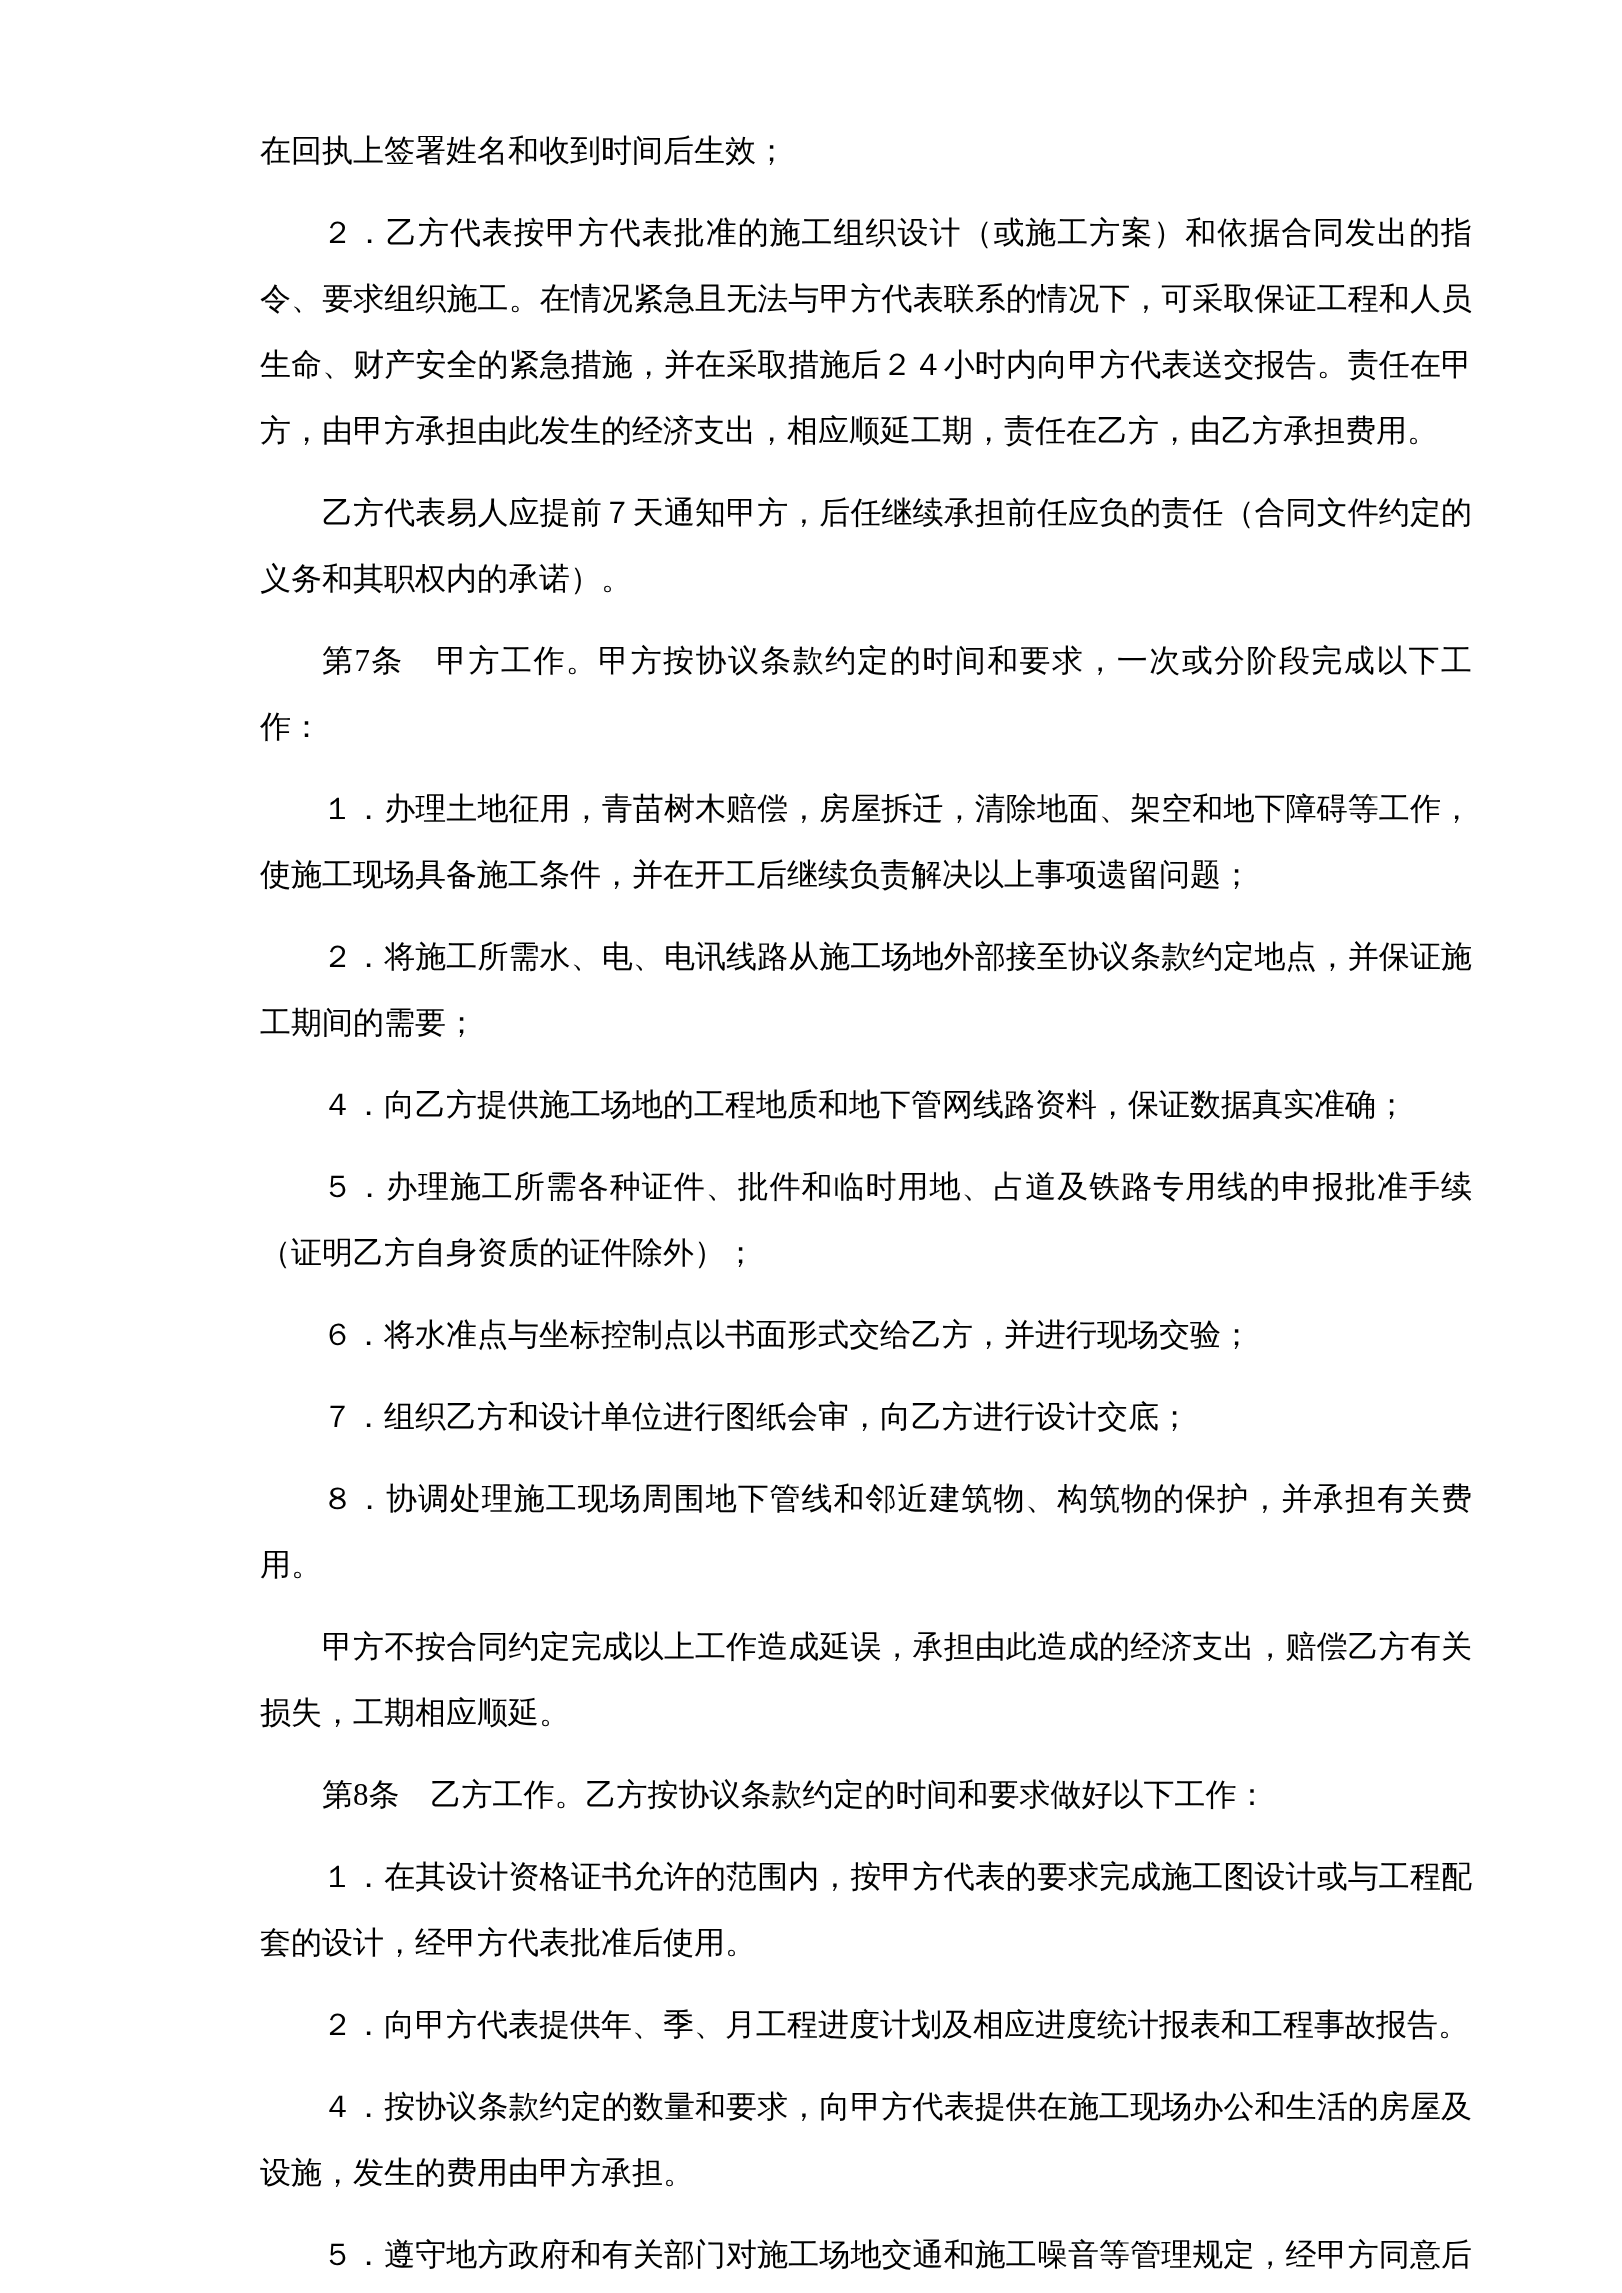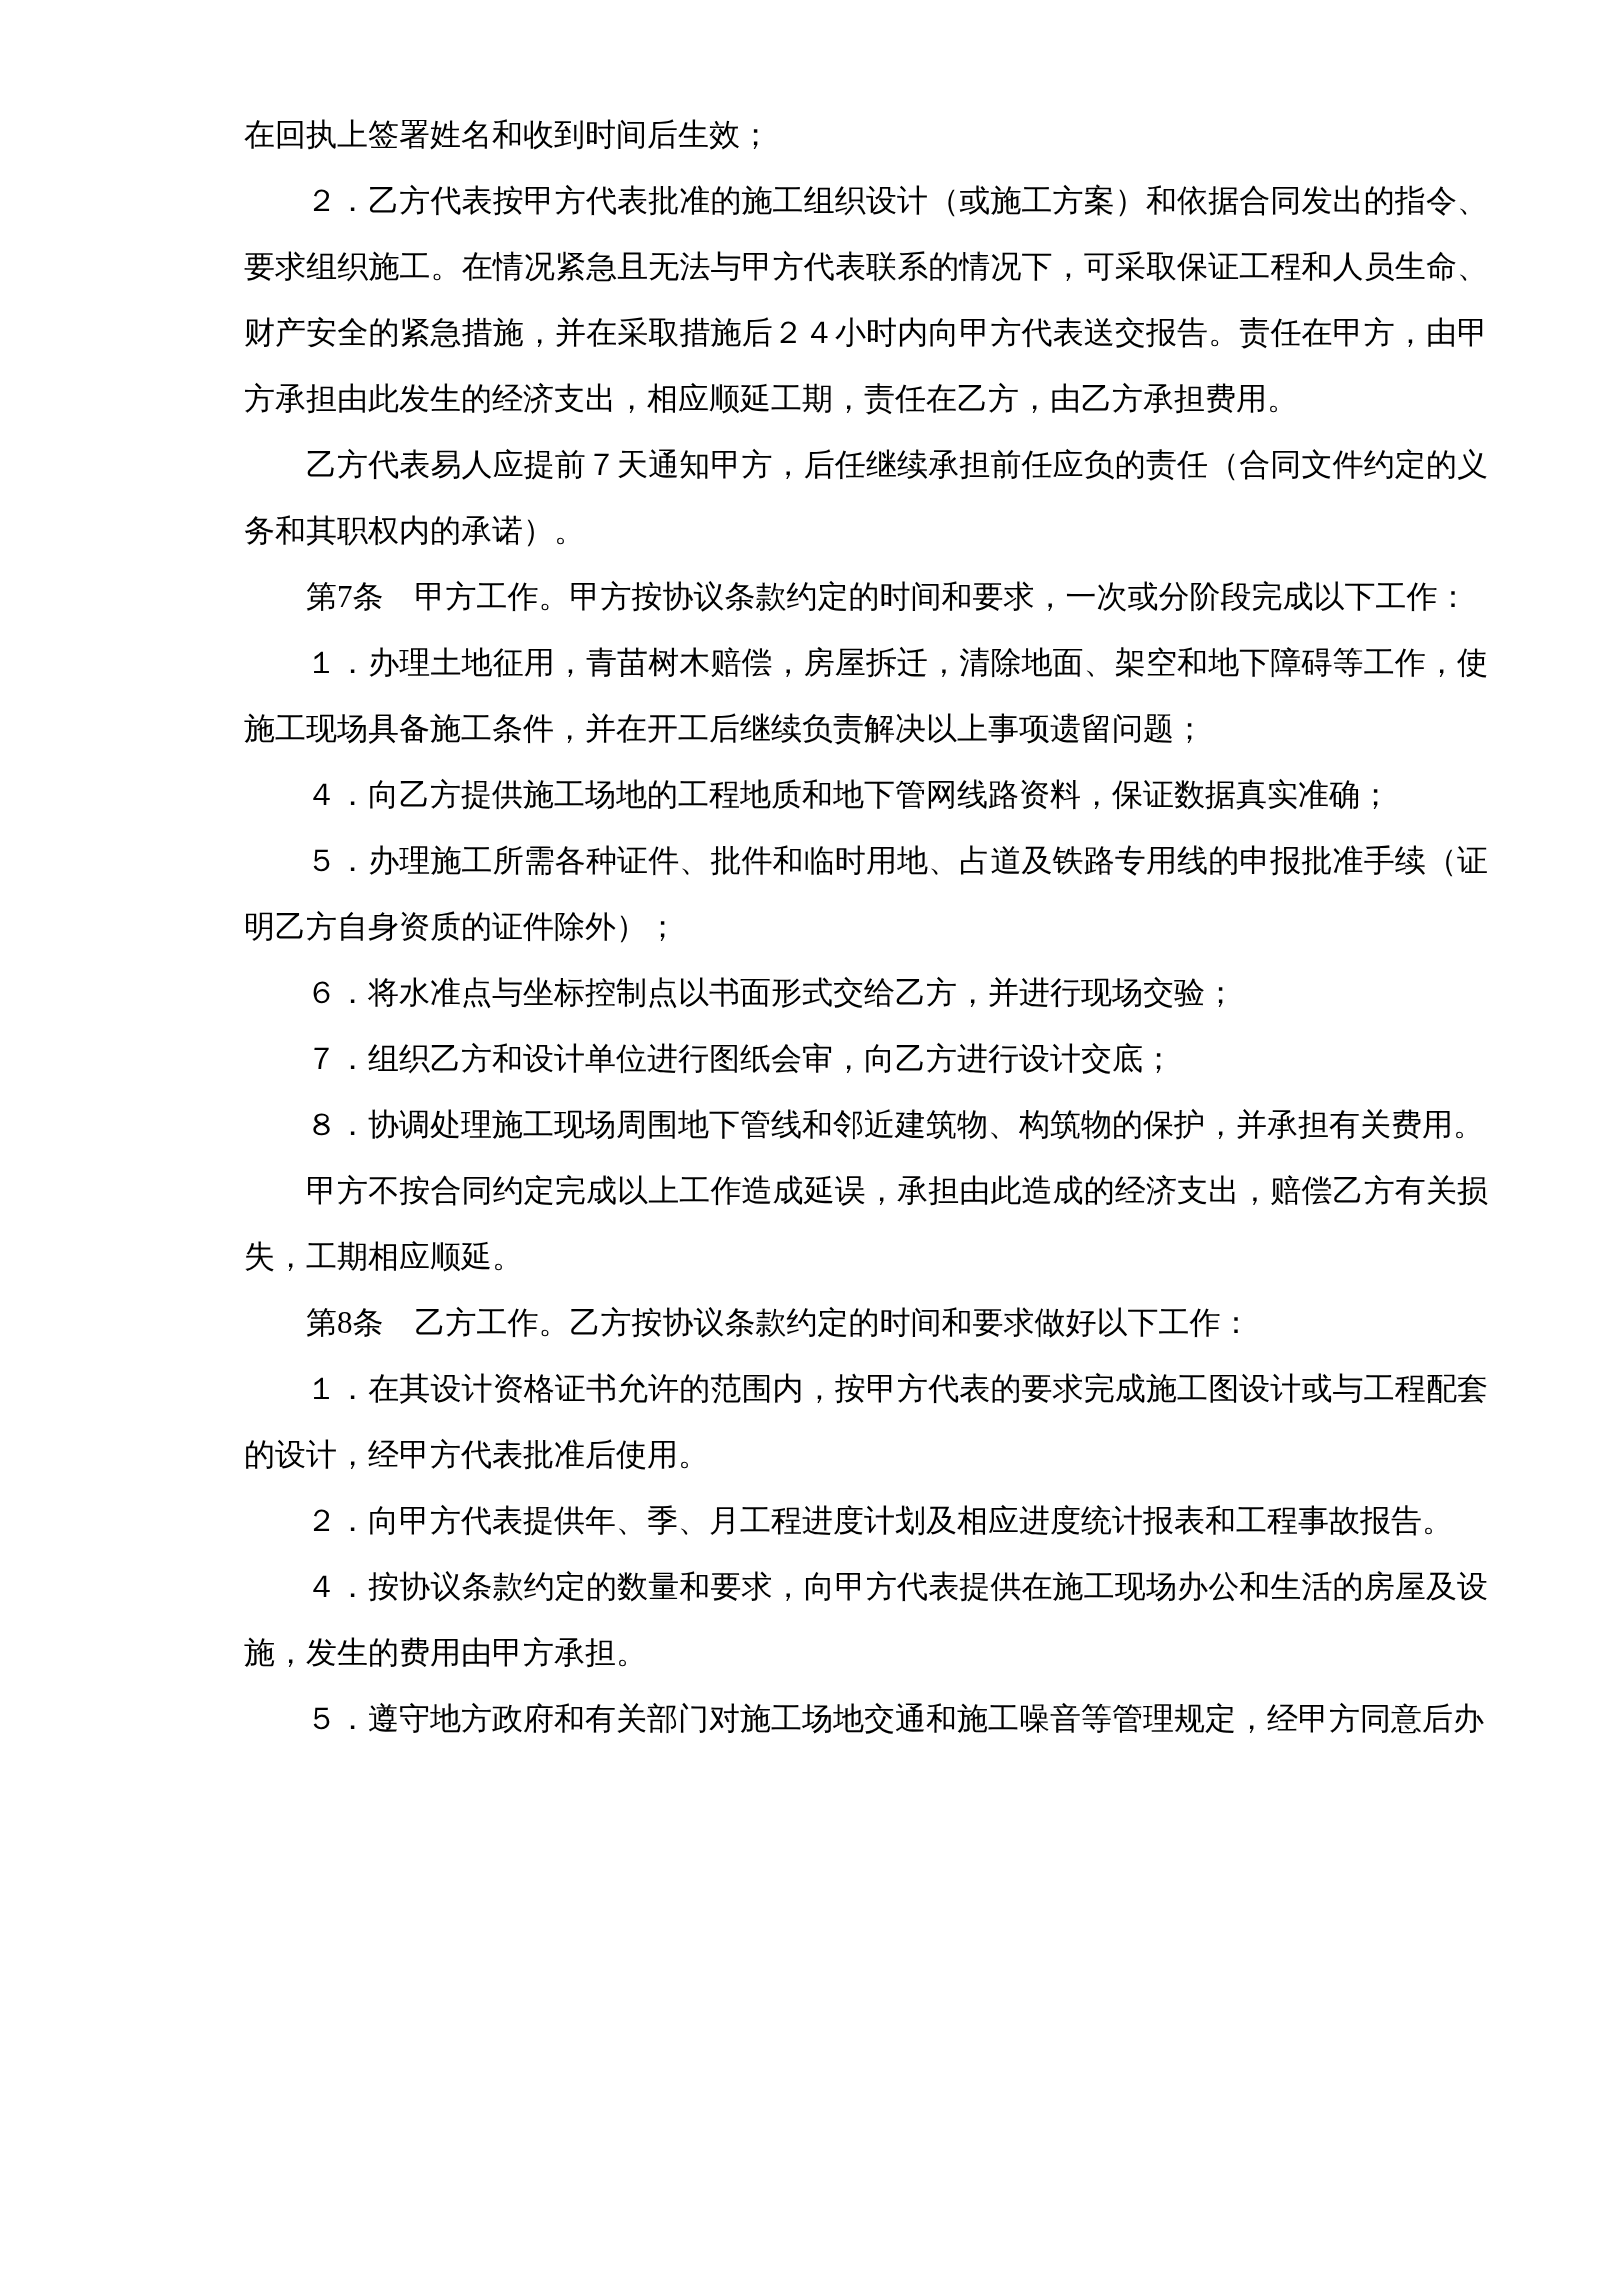--- a/index.html
+++ b/index.html
@@ -14,21 +14,21 @@
     box-sizing: border-box;
     background: #ffffff;
     color: #000000;
     padding: 102px 135px 73px 244px;
     font-family: "Liberation Serif", "DejaVu Serif", serif;
     font-size: 31px;
     line-height: 66px;
     text-align: justify;
   }
   .para {
-    margin: 0;
+    margin: 16px;
     padding: 0;
     text-indent: 2em;
     word-break: break-all;
   }
   .para.no-indent {
     text-indent: 0;
   }
   .para.bold {
     font-weight: normal;
   }
@@ -36,20 +36,21 @@
 </head>
 <body>
 
 <div class="page">
   <div>
       <p class="para no-indent">在回执上签署姓名和收到时间后生效；</p>
       <p class="para">２．乙方代表按甲方代表批准的施工组织设计（或施工方案）和依据合同发出的指令、要求组织施工。在情况紧急且无法与甲方代表联系的情况下，可采取保证工程和人员生命、财产安全的紧急措施，并在采取措施后２４小时内向甲方代表送交报告。责任在甲方，由甲方承担由此发生的经济支出，相应顺延工期，责任在乙方，由乙方承担费用。</p>
       <p class="para">乙方代表易人应提前７天通知甲方，后任继续承担前任应负的责任（合同文件约定的义务和其职权内的承诺）。</p>
       <p class="para bold">第7条　甲方工作。甲方按协议条款约定的时间和要求，一次或分阶段完成以下工作：</p>
       <p class="para">１．办理土地征用，青苗树木赔偿，房屋拆迁，清除地面、架空和地下障碍等工作，使施工现场具备施工条件，并在开工后继续负责解决以上事项遗留问题；</p>
+      <p class="para">２．将施工所需水、电、电讯线路从施工场地外部接至协议条款约定地点，并保证施工期间的需要；</p>
       <p class="para">４．向乙方提供施工场地的工程地质和地下管网线路资料，保证数据真实准确；</p>
       <p class="para">５．办理施工所需各种证件、批件和临时用地、占道及铁路专用线的申报批准手续（证明乙方自身资质的证件除外）；</p>
       <p class="para">６．将水准点与坐标控制点以书面形式交给乙方，并进行现场交验；</p>
       <p class="para">７．组织乙方和设计单位进行图纸会审，向乙方进行设计交底；</p>
       <p class="para">８．协调处理施工现场周围地下管线和邻近建筑物、构筑物的保护，并承担有关费用。</p>
       <p class="para">甲方不按合同约定完成以上工作造成延误，承担由此造成的经济支出，赔偿乙方有关损失，工期相应顺延。</p>
       <p class="para">第8条　乙方工作。乙方按协议条款约定的时间和要求做好以下工作：</p>
       <p class="para">１．在其设计资格证书允许的范围内，按甲方代表的要求完成施工图设计或与工程配套的设计，经甲方代表批准后使用。</p>
       <p class="para">２．向甲方代表提供年、季、月工程进度计划及相应进度统计报表和工程事故报告。</p>
       <p class="para">４．按协议条款约定的数量和要求，向甲方代表提供在施工现场办公和生活的房屋及设施，发生的费用由甲方承担。</p>

